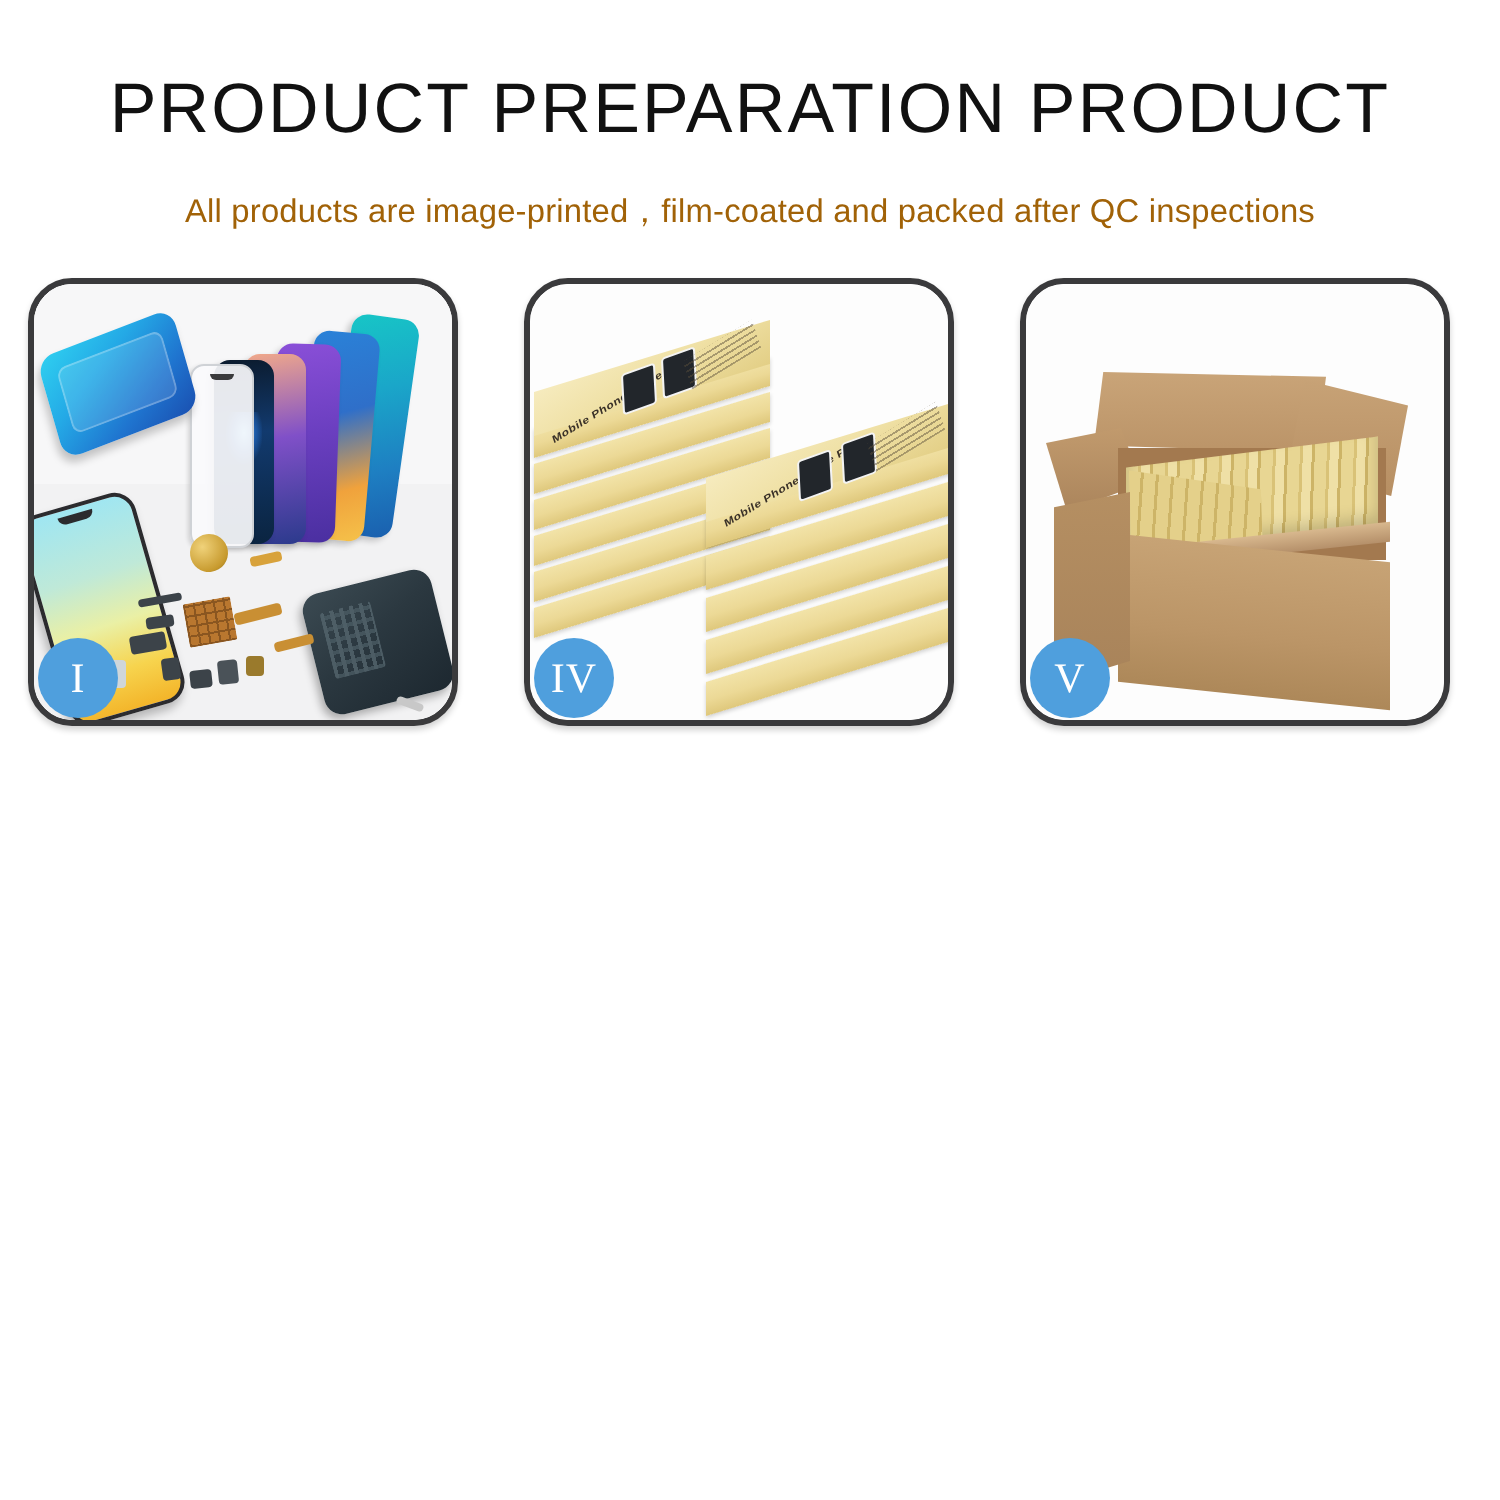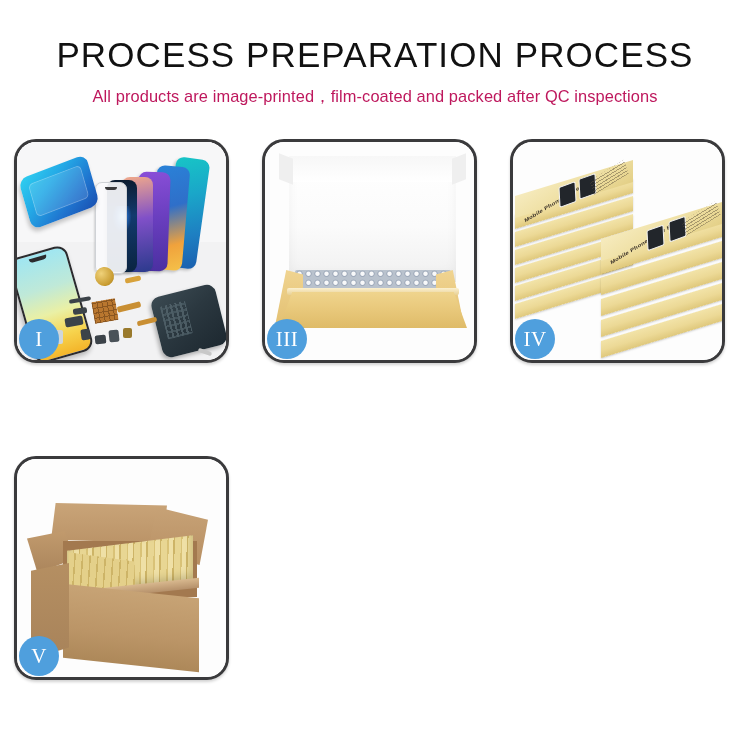--- a/index.html
+++ b/index.html
@@ -23,26 +23,26 @@
   }
   .title {
     font-size: 35px;
     font-weight: 400;
     letter-spacing: 1.1px;
     line-height: 44px;
     color: #111111;
     white-space: nowrap;
   }
   .subtitle {
-    margin-top: 8px;
+    margin-top: 18px;
     font-size: 16.4px;
     font-weight: 400;
     letter-spacing: 0.1px;
     line-height: 22px;
-    color: #be185d;
+    color: #a16207;
     white-space: nowrap;
   }
 
   
   .grid {
     position: absolute;
     top: 139px;
     left: 14px;
     width: 722px;
     display: grid;
@@ -379,21 +379,21 @@
   .c6-shadow{
     position:absolute; left:16px; top:14px; width:170px; height:40px;
     background:rgba(235,238,242,.9);
     clip-path: polygon(50% 0%, 100% 40%, 60% 100%, 0% 56%);
   }
 </style>
 </head>
 <body>
 
 <div class="header">
-  <div class="title">PROCESS PREPARATION PROCESS</div>
+  <div class="title">PRODUCT PREPARATION PRODUCT</div>
   <div class="subtitle">All products are image-printed，film-coated and packed after QC inspections</div>
 </div>
 
 <div class="grid">
 
   <div class="panel">
     <div class="panel-inner">
       <div class="p1-bg"></div>
 
       <div class="phone-fan">
@@ -421,32 +421,20 @@
       <div class="pt pt8"></div>
       <div class="pt pt9"></div>
       <div class="pt pt10"></div>
       <div class="pt pt11"></div>
       <div class="pt pt12"></div>
     </div>
     <div class="badge">I</div>
   </div>
 
 
-  <div class="panel">
-    <div class="panel-inner">
-      <div class="b3-foam"></div>
-      <div class="b3-lid"></div>
-      <div class="b3-bubbles"></div>
-      <div class="b3-leftflap"></div>
-      <div class="b3-rightflap"></div>
-      <div class="b3-rim"></div>
-      <div class="b3-front"></div>
-    </div>
-    <div class="badge">III</div>
-  </div>
 
   <div class="panel">
     <div class="panel-inner">
       <div class="stack">
         <div class="sbox sbL sbL6"></div>
         <div class="sbox sbL sbL5"></div>
         <div class="sbox sbL sbL4"></div>
         <div class="sbox sbL sbL3"></div>
         <div class="sbox sbL sbL2"></div>
         <div class="sbox sbL sbL1"></div>

